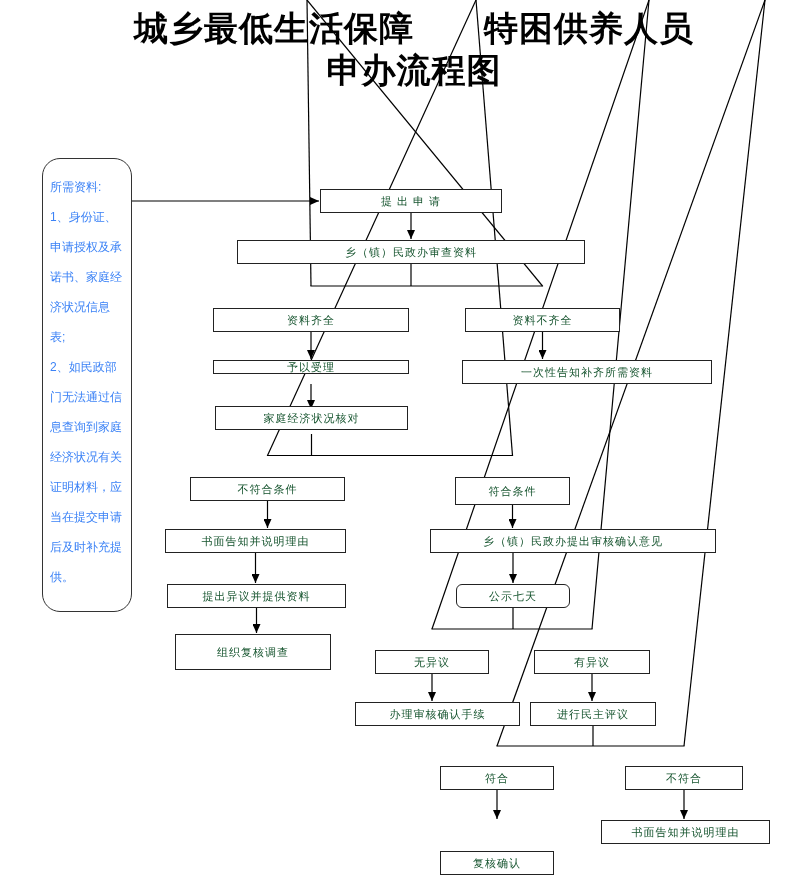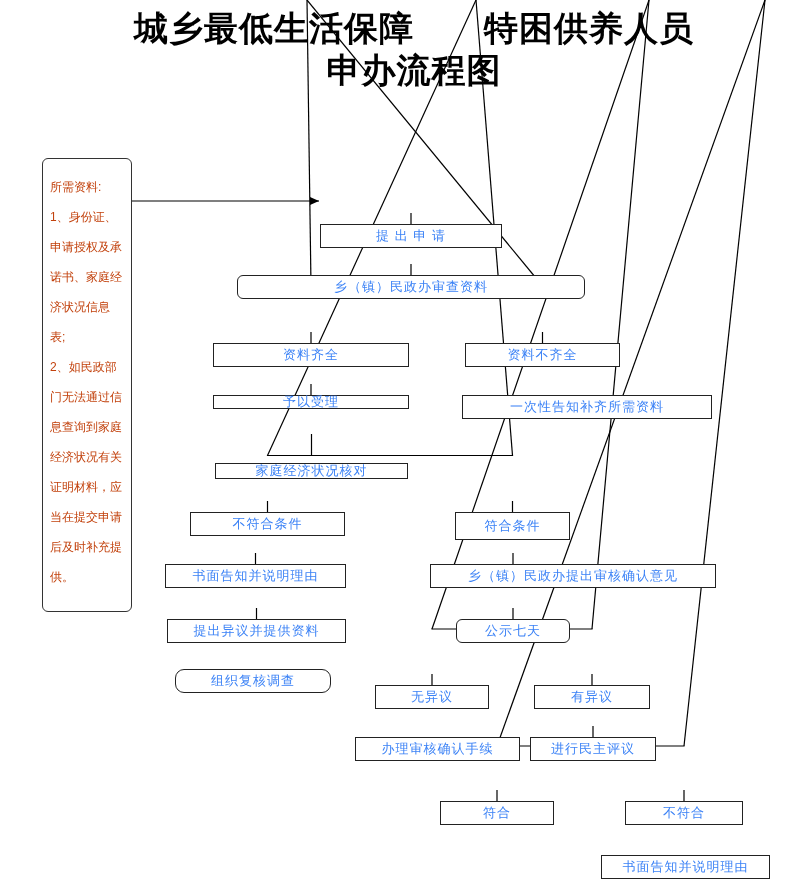--- a/index.html
+++ b/index.html
@@ -7,33 +7,33 @@
     position:relative; width:800px; height:885px; background:#ffffff;
     font-family:"Liberation Sans", sans-serif; overflow:hidden; color:#000;
   }
   .title {
     position:absolute; top:8px; left:0; width:100%; text-align:center;
     font-family:"Liberation Serif", serif; font-weight:bold;
     font-size:34px; line-height:42px; color:#000; letter-spacing:1px;padding-left:14px;
   }
   .sidebar {
     position:absolute; box-sizing:border-box;
-    border:1px solid #333; border-radius:6px; background:#fff;
+    border:1px solid #333; border-radius:18px; background:#fff;
     padding:13px 7px; font-size:12px; line-height:30px;
-    white-space:pre-line; color:#c2410c;
+    white-space:pre-line; color:#3b82f6;
   }
   .edges {
     position:absolute; left:0; top:0; width:800px; height:885px;
     pointer-events:none;
   }
   .node {
     position:absolute; box-sizing:border-box;
     border:1.2px solid #222; background:#fff;
     display:flex; align-items:center; justify-content:center;
-    font-size:13px; letter-spacing:1px; white-space:nowrap; color:#3b82f6;margin-top:35px;
+    font-size:11px; letter-spacing:1px; white-space:nowrap; color:#14532d;
   }
 </style>
 </head>
 <body>
 
 <div class="page">
   <div class="title">
     <div>城乡最低生活保障　　特困供养人员</div>
     <div>申办流程图</div>
   </div>
@@ -86,33 +86,33 @@
 门无法通过信
 息查询到家庭
 经济状况有关
 证明材料，应
 当在提交申请
 后及时补充提
 供。</div>
 
   <div id="nodes">
       <div class="node" style="left: 320px; top: 189px; width: 182px; height: 24px;">提 出 申 请</div>
-      <div class="node" style="left: 237px; top: 240px; width: 348px; height: 24px; border-radius: 6px;">乡（镇）民政办审查资料</div>
+      <div class="node" style="left: 237px; top: 240px; width: 348px; height: 24px;">乡（镇）民政办审查资料</div>
       <div class="node" style="left: 213px; top: 308px; width: 196px; height: 24px; text-align: right;">资料齐全</div>
       <div class="node" style="left: 465px; top: 308px; width: 155px; height: 24px;">资料不齐全</div>
       <div class="node" style="left: 213px; top: 360px; width: 196px; height: 14px;">予以受理</div>
       <div class="node" style="left: 462px; top: 360px; width: 250px; height: 24px;">一次性告知补齐所需资料</div>
-      <div class="node" style="left: 215px; top: 428px; width: 193px; height: 16px; text-align: right;">家庭经济状况核对</div>
+      <div class="node" style="left: 215px; top: 406px; width: 193px; height: 24px; text-align: right;">家庭经济状况核对</div>
       <div class="node" style="left: 190px; top: 477px; width: 155px; height: 24px;">不符合条件</div>
       <div class="node" style="left: 455px; top: 477px; width: 115px; height: 28px;">符合条件</div>
       <div class="node" style="left: 165px; top: 529px; width: 181px; height: 24px;">书面告知并说明理由</div>
       <div class="node" style="left: 430px; top: 529px; width: 286px; height: 24px;">乡（镇）民政办提出审核确认意见</div>
       <div class="node" style="left: 167px; top: 584px; width: 179px; height: 24px;">提出异议并提供资料</div>
       <div class="node" style="left: 456px; top: 584px; width: 114px; height: 24px; border-radius: 6px;">公示七天</div>
-      <div class="node" style="left: 175px; top: 634px; width: 156px; height: 24px; border-radius: 9px;">组织复核调查</div>
+      <div class="node" style="left: 175px; top: 634px; width: 156px; height: 36px;">组织复核调查</div>
       <div class="node" style="left: 375px; top: 650px; width: 114px; height: 24px;">无异议</div>
       <div class="node" style="left: 534px; top: 650px; width: 116px; height: 24px;">有异议</div>
       <div class="node" style="left: 355px; top: 702px; width: 165px; height: 24px;">办理审核确认手续</div>
       <div class="node" style="left: 530px; top: 702px; width: 126px; height: 24px;">进行民主评议</div>
       <div class="node" style="left: 440px; top: 766px; width: 114px; height: 24px;">符合</div>
       <div class="node" style="left: 625px; top: 766px; width: 118px; height: 24px;">不符合</div>
       <div class="node" style="left: 440px; top: 851px; width: 114px; height: 24px;">复核确认</div>
       <div class="node" style="left: 601px; top: 820px; width: 169px; height: 24px;">书面告知并说明理由</div>
     </div>
 </div>

